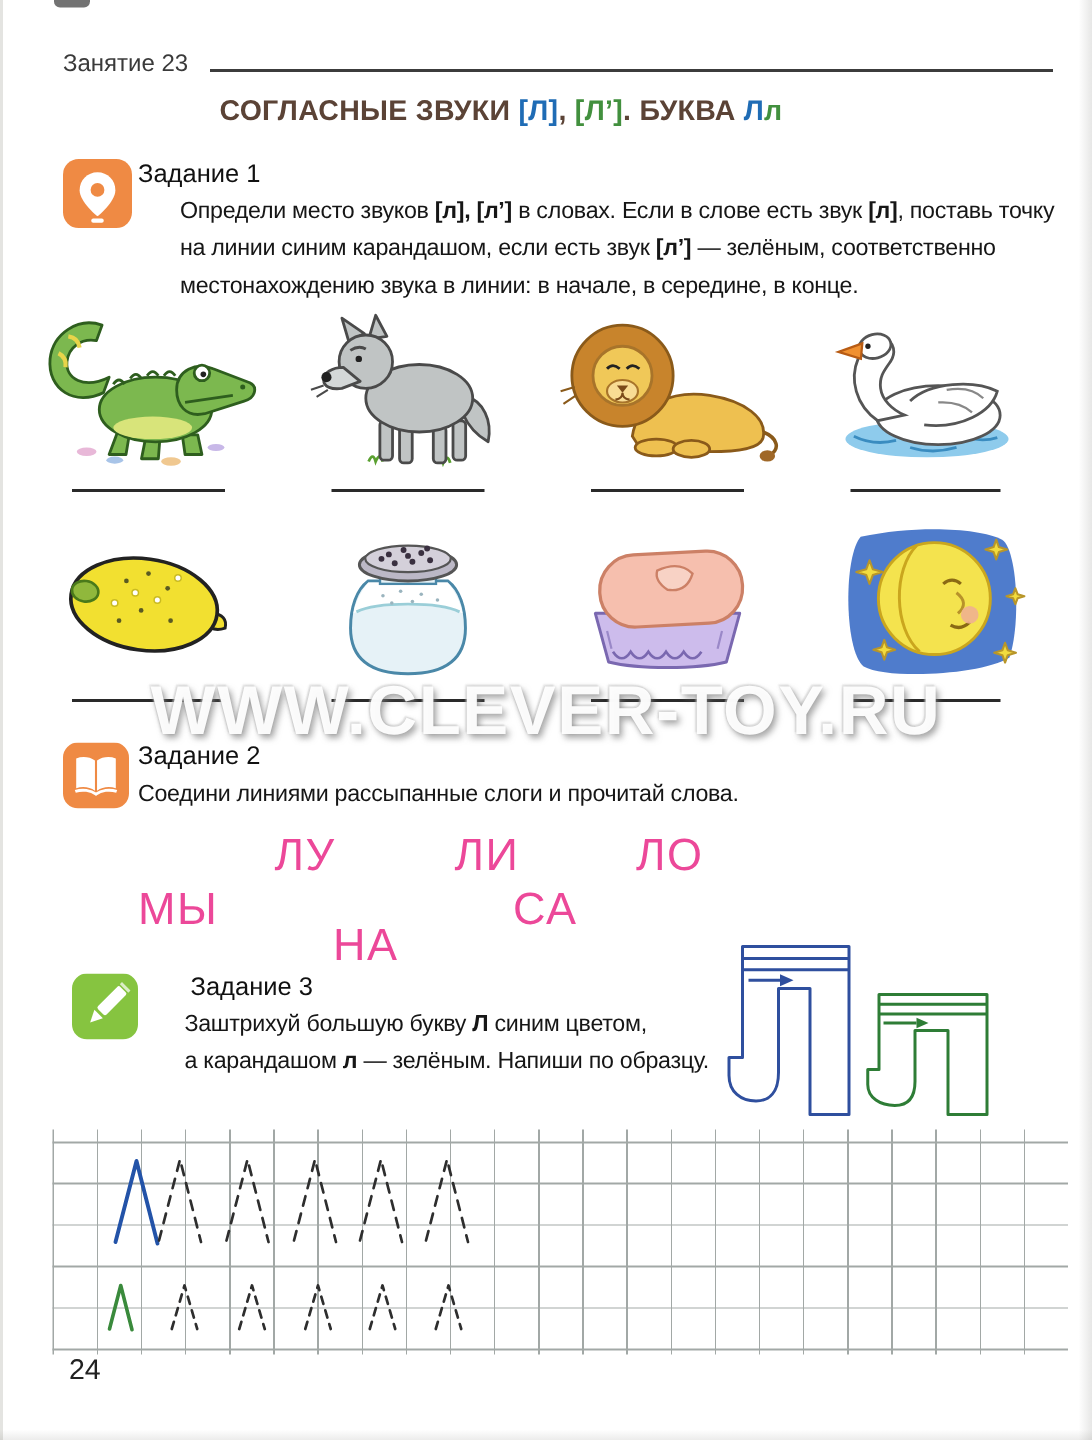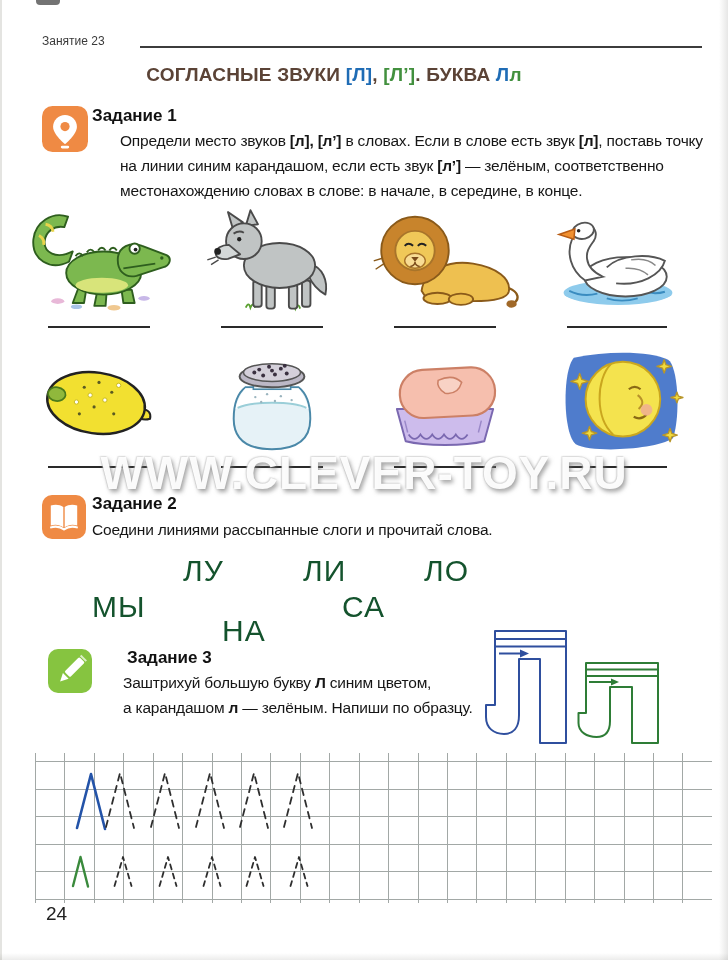--- a/index.html
+++ b/index.html
@@ -2,49 +2,49 @@
 <html><head>
 <meta charset="utf-8">
 <style>
   html,body{margin:0;padding:0;background:#fff;}
   .page{
     position:relative; width:728px; height:960px; background:#ffffff;
     font-family:"Liberation Sans", sans-serif; color:#1a1a1a; overflow:hidden;
   }
   .abs{position:absolute;}
   
-  .lesson-label{left:42px; top:34px; font-size:12px; color:#3a3a3a;}
+  .lesson-label{left:42px; top:34px; font-size:16px; color:#3a3a3a;}
   .header-rule{left:140px; top:46px; width:562px; height:2px; background:#3c3c3c;}
   .scan-mark{left:36px; top:0; width:24px; height:5px; background:#5a5a5a; border-radius:0 0 4px 4px; opacity:.85;}
   .edge-left{left:0; top:0; bottom:0; width:2px; background:#d8d8d4; opacity:.7;}
   .edge-right{right:0; top:0; bottom:0; width:9px; background:linear-gradient(to right, rgba(0,0,0,0), rgba(120,120,115,.18));}
   .edge-bottom{left:0; right:0; bottom:0; height:7px; background:linear-gradient(to bottom, rgba(0,0,0,0), rgba(120,120,115,.14));}
   
   .main-title{left:0; top:64px; width:668px; text-align:center; font-size:19px; font-weight:700; color:#5b4336; letter-spacing:.2px;}
   .seg-b{font-weight:700;}
   .seg-blue{color:#1f6cb5;}
   .seg-green{color:#42903e;}
   .seg-brown{color:#5b4336;}
   
   .task-icon{width:46px; height:46px;}
-  .task-head{font-size:17px; font-weight:700; color:#111;}
+  .task-head{font-size:17px; font-weight:400; color:#111;}
   .task-text{font-size:15.5px; line-height:25px; color:#161616; letter-spacing:-0.2px;}
   .task-text > div{white-space:nowrap;margin-left:28px;}
   
   .pic{width:150px;}
   .uline{height:2px; background:#2a2a2a; z-index:1;}
   
   .watermark{
     left:10px; top:446px; width:708px; text-align:center; z-index:2;
     font-size:46px; font-weight:700; letter-spacing:1px;
     color:rgba(255,255,255,.95);
     text-shadow:2px 3px 4px rgba(110,110,110,.6), 0 0 2px rgba(175,175,175,.55), -1px -1px 1px rgba(210,210,210,.5);
   }
   
-  .syll{font-size:30px; color:#14532d; letter-spacing:1px;}
+  .syll{font-size:30px; color:#ec4899; letter-spacing:1px;}
   
   .write-grid{
     left:35px; top:753px; width:677px; height:150px;
     background-image:
       repeating-linear-gradient(to right, #a2a8a6 0, #a2a8a6 1px, transparent 1px, transparent 29.43px),
       repeating-linear-gradient(to bottom, #a2a8a6 0, #a2a8a6 1px, transparent 1px, transparent 27.6px);
     background-position:0 0, 0 8px;
   }
   .grid-letters{left:35px; top:753px;}
   .page-num{left:46px; top:903px; font-size:19px; color:#222;}
@@ -66,21 +66,21 @@
   <svg class="abs task-icon" style="left:42px; top:106px;" viewBox="0 0 44 44">
     <rect x="0" y="0" width="44" height="44" rx="10" fill="#ef8a44"></rect>
     <path d="M22,8.5 C15.6,8.5 10.6,13.5 10.6,19.9 C10.6,27.5 22,36.5 22,36.5 C22,36.5 33.4,27.5 33.4,19.9 C33.4,13.5 28.4,8.5 22,8.5 Z" fill="#ffffff"></path>
     <circle cx="22" cy="19.7" r="4.4" fill="#ef8a44"></circle>
     <rect x="18" y="38" width="8" height="2.6" rx="1.3" fill="#ffffff"></rect>
   </svg>
   <div class="abs task-head" style="left:92px; top:106px;">Задание 1</div>
   <div class="abs task-text" style="left:92px; top:128px;">
       <div><span>Определи место звуков </span><span class="seg-b">[л], [л’]</span><span> в словах. Если в слове есть звук </span><span class="seg-b">[л]</span><span>, поставь точку</span></div>
       <div><span>на линии синим карандашом, если есть звук </span><span class="seg-b">[л’]</span><span> — зелёным, соответственно</span></div>
-      <div><span>местонахождению словах в слове: в начале, в середине, в конце.</span></div>
+      <div><span>местонахождению звука в линии: в начале, в середине, в конце.</span></div>
     </div>
 
   <svg class="abs pic" style="left:24px; top:200px;" width="150" height="116" viewBox="0 0 160 120">
     <g stroke="#2e5e1e" stroke-width="2" fill="#7cb84f" stroke-linejoin="round">
       <path d="M48,64 C28,74 8,62 10,40 C12,22 30,10 47,16 L43,27 C32,25 23,32 22,42 C21,54 34,62 52,53 Z"></path>
       <path d="M58,92 l-6,16 h12 l2,-12 Z"></path>
       <path d="M78,96 l-3,15 h12 l1,-13 Z"></path>
       <path d="M104,94 l2,14 h12 l-3,-14 Z"></path>
       <ellipse cx="85" cy="76" rx="40" ry="23"></ellipse>
       <path d="M100,62 C100,48 114,42 126,47 L152,57 C158,60 156,68 148,70 L120,79 C106,82 100,72 100,62 Z"></path>

